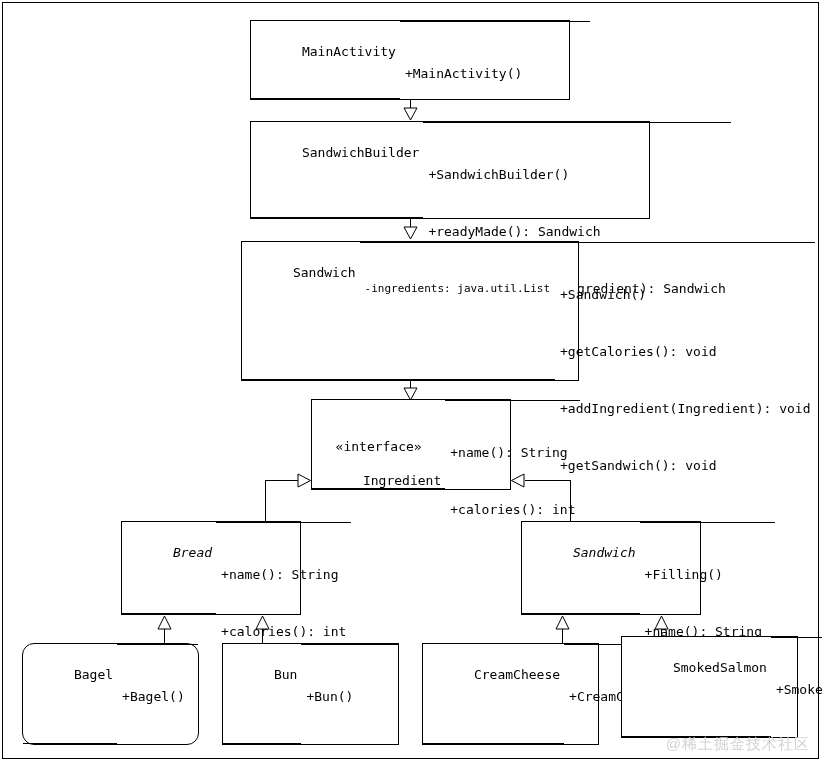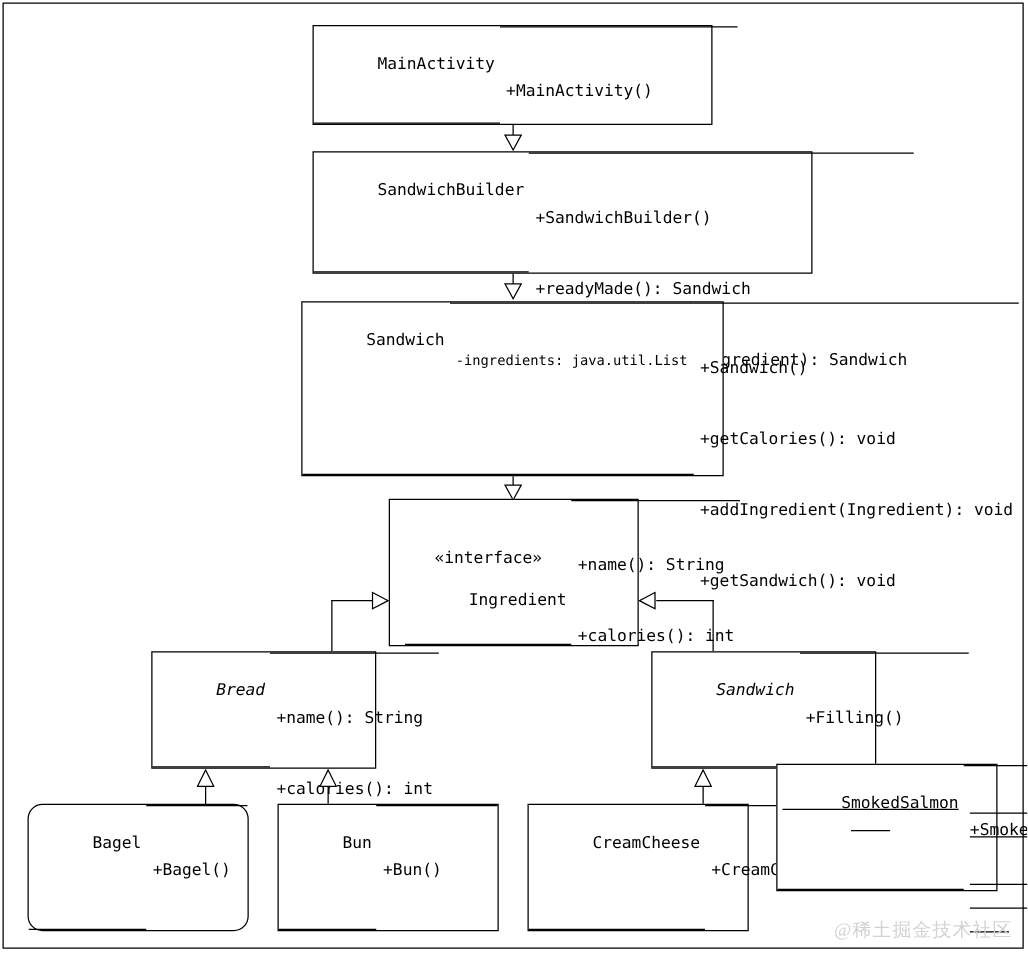--- a/index.html
+++ b/index.html
@@ -89,21 +89,21 @@
   .tri {
     position: absolute;
   }
   .tri svg { display: block; }
 
   
   #watermark {
     position: absolute;
     right: 12px;
     bottom: 8px;
-    font-family: Liberation Serif, serif;
+    font-family: Liberation Sans, sans-serif;
     font-size: 15px;
     color: #d2d2d2;
     letter-spacing: 1px;
     white-space: nowrap;
     user-select: none;
   }
 </style>
 </head>
 <body>
 
@@ -161,21 +161,21 @@
     </div>
   </div>
 
   <div class="vline" style="left:410px; top:381px; height:11px;"></div>
   <div class="tri" style="left:403px; top:387px;">
     <svg width="15" height="14" viewBox="0 0 15 14">
       <polygon points="1,1 14,1 7.5,13" fill="#ffffff" stroke="#000000" stroke-width="1"></polygon>
     </svg>
   </div>
 
-  <div class="uml-box" style="left:311px; top:399px; width:200px; height:118px;padding-left:12px;">
+  <div class="uml-box" style="left:311px; top:399px; width:200px; height:91px;">
     <div class="uml-header two-line">
       <span class="stereotype">«interface»</span>
       <span class="uml-name">Ingredient</span>
     </div>
     <div class="uml-ops">
       <div class="row">+name(): String</div>
       <div class="row">+calories(): int</div>
     </div>
   </div>
 
@@ -270,21 +270,21 @@
     <div class="uml-header">
       <span class="uml-name">Bun</span>
     </div>
     <div class="uml-ops">
       <div class="row">+Bun()</div>
       
       
     </div>
   </div>
 
-  <div class="uml-box" style="left:621px; top:611px; width:177px; height:102px;text-decoration:underline;">
+  <div class="uml-box" style="left:621px; top:636px; width:177px; height:102px;">
     <div class="uml-header">
       <span class="uml-name">SmokedSalmon</span>
     </div>
     <div class="uml-ops">
       <div class="row">+SmokedSalmon()</div>
       
       
     </div>
   </div>
 

